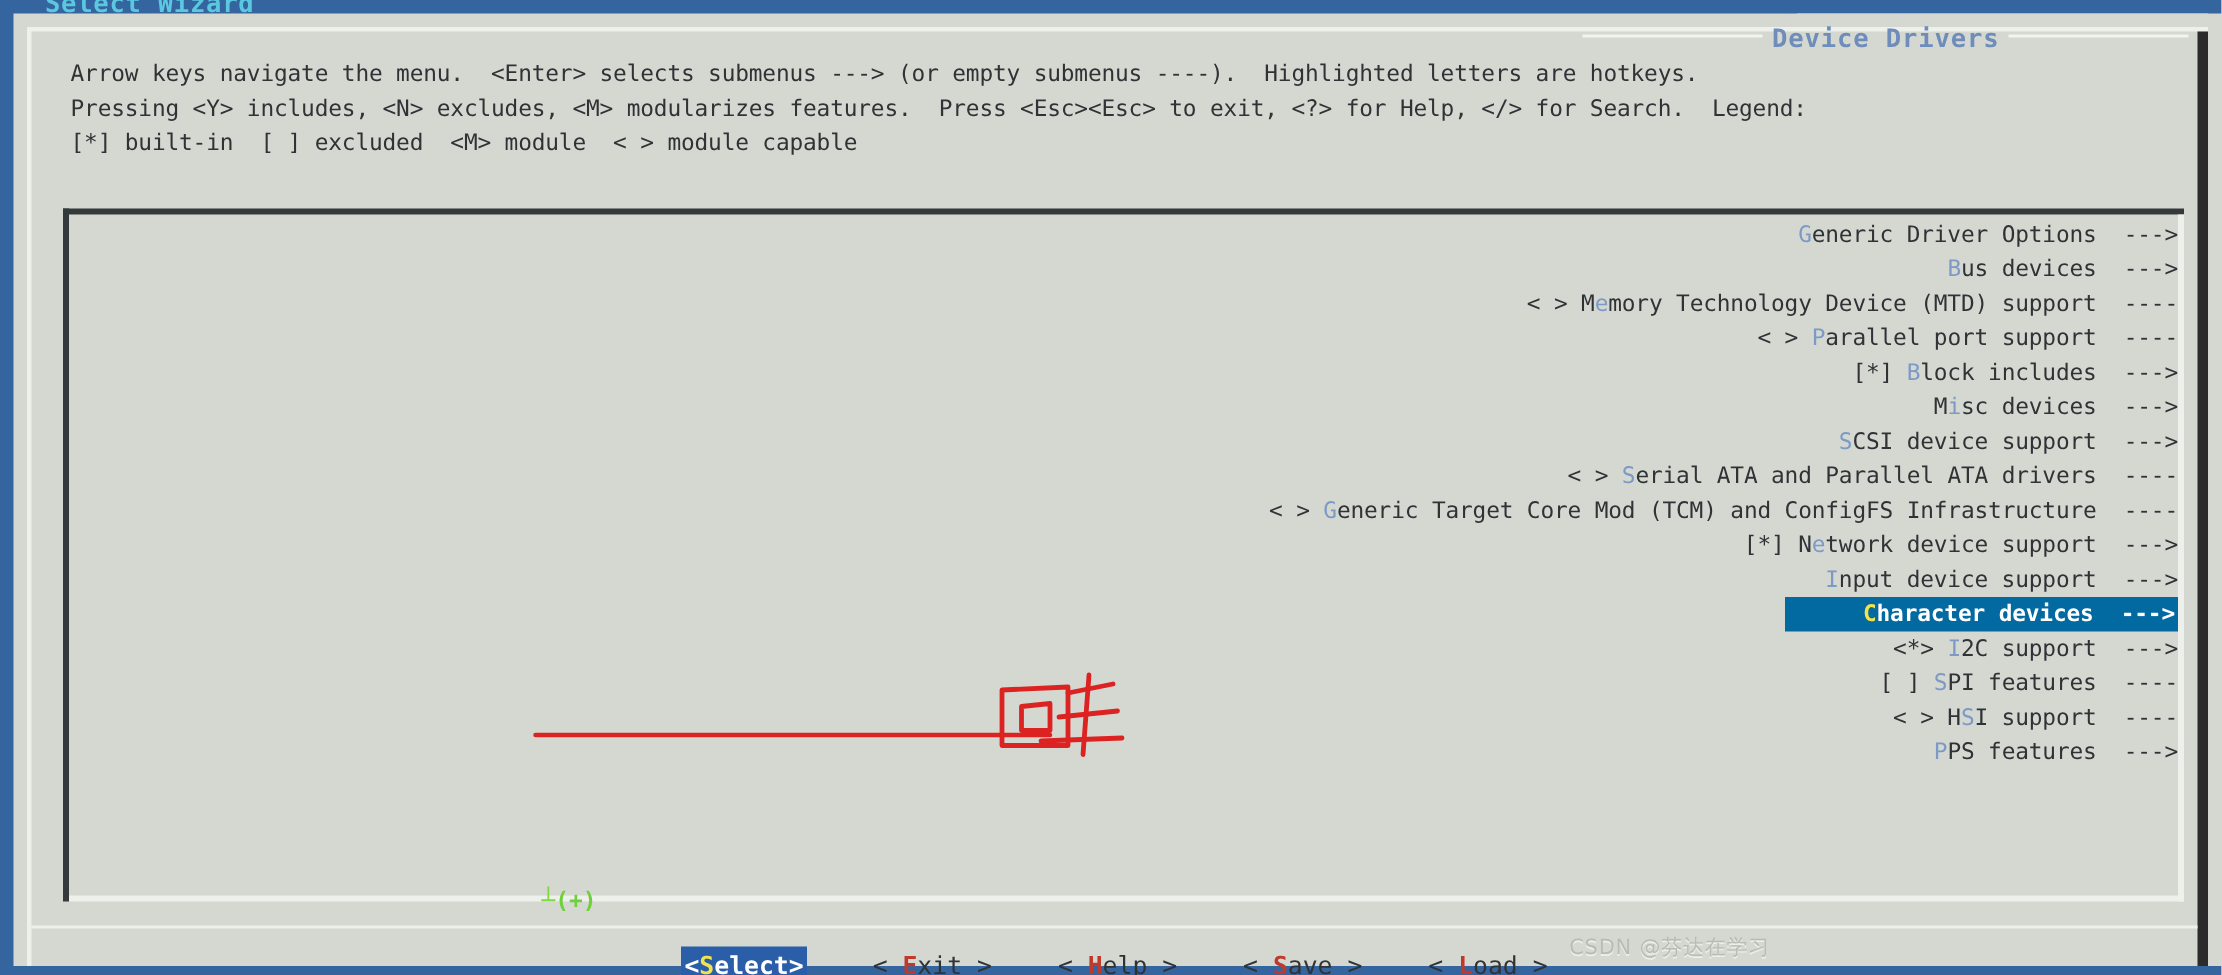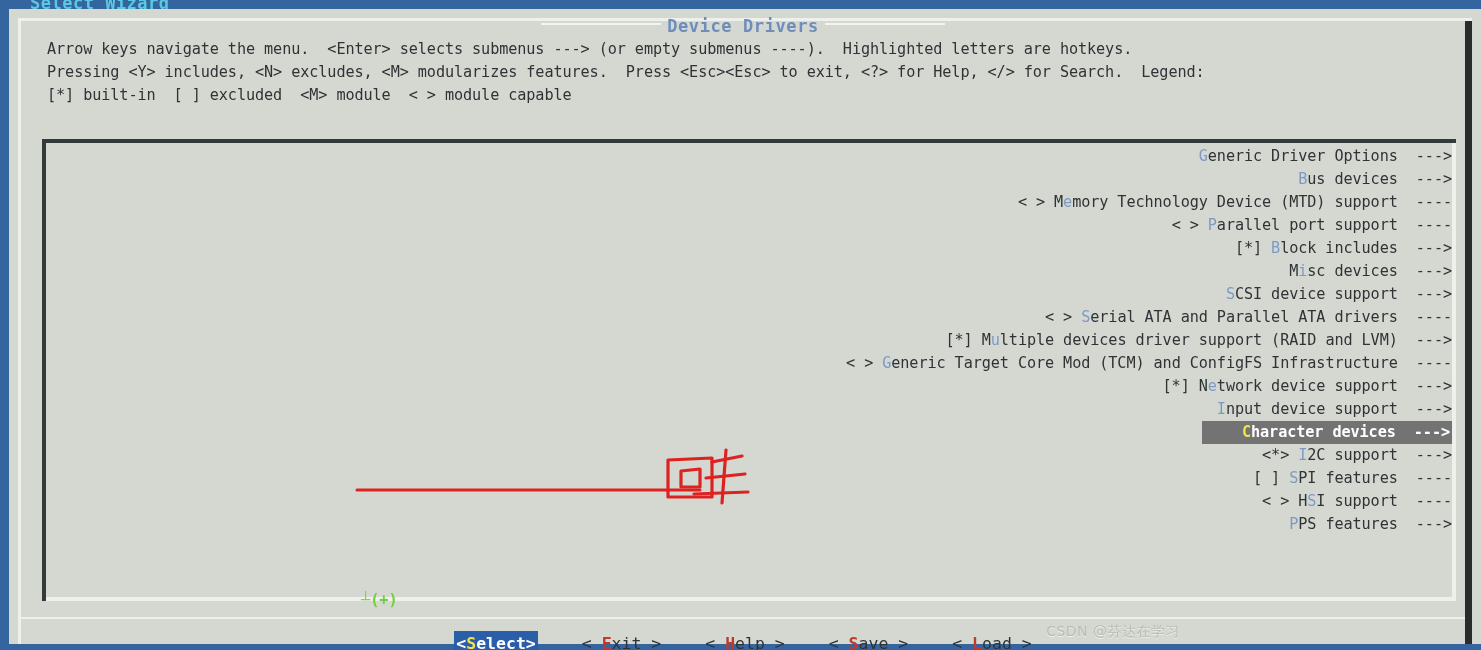--- a/index.html
+++ b/index.html
@@ -74,21 +74,21 @@
   .dlg-sh-right {
     position: absolute; left: 1456px; top: 12px;
     width: 7px; height: 623px; background: #2b2b2b;
   }
 
   
   #titlebar {
     position: absolute;
     left: 12px; top: 6px;
     width: 1444px; height: 26px;
-    text-align: center;
+    text-align: right;
   }
   #title-line-left, #title-line-right {
     display: inline-block;
     width: 120px; height: 2px;
     background: #f2f4f0;
     vertical-align: middle;
     margin: 0 6px;
     position: relative; top: -2px;
   }
   #title-text {
@@ -155,22 +155,22 @@
     box-sizing: border-box;
   }
   .mrow .hk { color: #7d9ac6; }
   .mrow.sel {
     color: #ffffff;
     font-weight: bold;
     padding-left: 0;
   }
   .mrow.sel .selbar {
     display: inline-block;
-    background: #737373;
-    padding-left: 4px;
+    background: #0369a1;
+    padding-left: 16px;
     margin-left: 357px;
     padding-right: 2px;
   }
   .mrow.sel .hk { color: #f2e34a; }
 
   
   #scrollind {
     position: absolute;
     left: 352px; top: 582px;
     font-size: 15.2px;
@@ -272,21 +272,20 @@
 
       <div id="menulist">
           <div class="mrow"><span>    </span><span class="hk">G</span><span>eneric Driver Options</span><span>  ---&gt;</span></div>
           <div class="mrow"><span>    </span><span class="hk">B</span><span>us devices</span><span>  ---&gt;</span></div>
           <div class="mrow"><span>&lt; &gt; </span><span>M</span><span class="hk">e</span><span>mory Technology Device (MTD) support</span><span>  ----</span></div>
           <div class="mrow"><span>&lt; &gt; </span><span class="hk">P</span><span>arallel port support</span><span>  ----</span></div>
           <div class="mrow"><span>[*] </span><span class="hk">B</span><span>lock includes</span><span>  ---&gt;</span></div>
           <div class="mrow"><span>    </span><span>M</span><span class="hk">i</span><span>sc devices</span><span>  ---&gt;</span></div>
           <div class="mrow"><span>    </span><span class="hk">S</span><span>CSI device support</span><span>  ---&gt;</span></div>
           <div class="mrow"><span>&lt; &gt; </span><span class="hk">S</span><span>erial ATA and Parallel ATA drivers</span><span>  ----</span></div>
-          <div class="mrow"><span>[*] </span><span>M</span><span class="hk">u</span><span>ltiple devices driver support (RAID and LVM)</span><span>  ---&gt;</span></div>
           <div class="mrow"><span>&lt; &gt; </span><span class="hk">G</span><span>eneric Target Core Mod (TCM) and ConfigFS Infrastructure</span><span>  ----</span></div>
           <div class="mrow"><span>[*] </span><span>N</span><span class="hk">e</span><span>twork device support</span><span>  ---&gt;</span></div>
           <div class="mrow"><span>    </span><span class="hk">I</span><span>nput device support</span><span>  ---&gt;</span></div>
           <div class="mrow sel"><span class="selbar"><span>    </span><span class="hk">C</span><span>haracter devices</span><span>  ---&gt;</span></span></div>
           <div class="mrow"><span>&lt;*&gt; </span><span class="hk">I</span><span>2C support</span><span>  ---&gt;</span></div>
           <div class="mrow"><span>[ ] </span><span class="hk">S</span><span>PI features</span><span>  ----</span></div>
           <div class="mrow"><span>&lt; &gt; </span><span>H</span><span class="hk">S</span><span>I support</span><span>  ----</span></div>
           <div class="mrow"><span>    </span><span class="hk">P</span><span>PS features</span><span>  ---&gt;</span></div>
         </div>
     </div>

